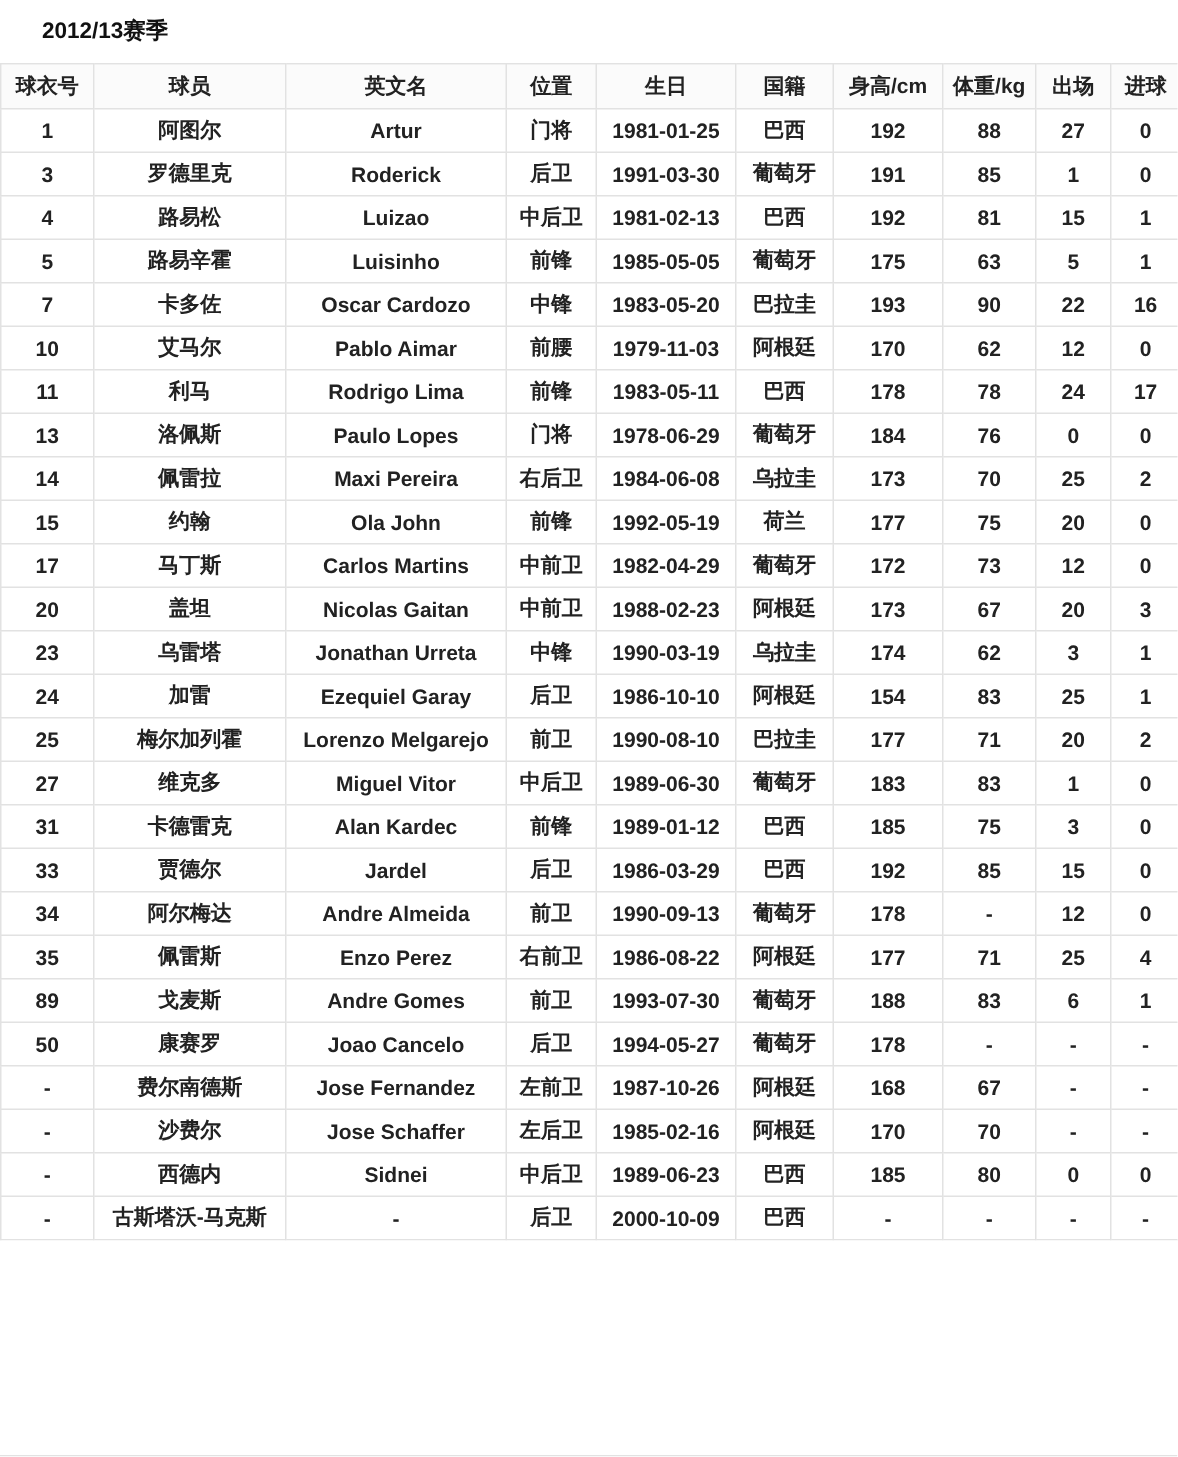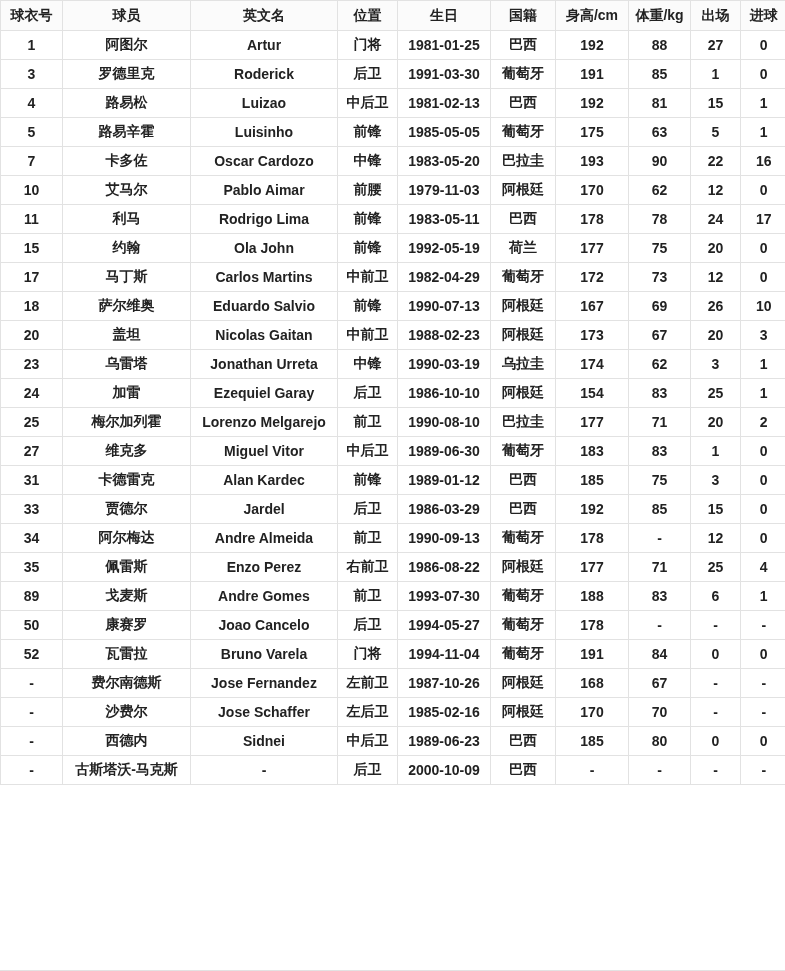--- a/index.html
+++ b/index.html
@@ -52,20 +52,21 @@
   col.c6{width:73px;}
   col.c7{width:62px;}
   col.c8{width:50px;}
   col.c9{width:46px;}
   .footer-spacer{height:26px;background:#ffffff;}
 </style>
 </head>
 <body>
 
 <div class="page">
+  <div class="page-title">2012/13赛季</div>
 
   <table class="roster">
     <colgroup>
       <col class="c0">
         <col class="c1">
         <col class="c2">
         <col class="c3">
         <col class="c4">
       <col class="c5">
         <col class="c6">
@@ -166,20 +167,44 @@
           <td>Rodrigo Lima</td>
           <td>前锋</td>
           <td>1983-05-11</td>
           <td>巴西</td>
           <td>178</td>
           <td>78</td>
           <td>24</td>
           <td>17</td>
         </tr>
         <tr>
+          <td>13</td>
+          <td>洛佩斯</td>
+          <td>Paulo Lopes</td>
+          <td>门将</td>
+          <td>1978-06-29</td>
+          <td>葡萄牙</td>
+          <td>184</td>
+          <td>76</td>
+          <td>0</td>
+          <td>0</td>
+        </tr>
+        <tr>
+          <td>14</td>
+          <td>佩雷拉</td>
+          <td>Maxi Pereira</td>
+          <td>右后卫</td>
+          <td>1984-06-08</td>
+          <td>乌拉圭</td>
+          <td>173</td>
+          <td>70</td>
+          <td>25</td>
+          <td>2</td>
+        </tr>
+        <tr>
           <td>15</td>
           <td>约翰</td>
           <td>Ola John</td>
           <td>前锋</td>
           <td>1992-05-19</td>
           <td>荷兰</td>
           <td>177</td>
           <td>75</td>
           <td>20</td>
           <td>0</td>
@@ -188,32 +213,20 @@
           <td>17</td>
           <td>马丁斯</td>
           <td>Carlos Martins</td>
           <td>中前卫</td>
           <td>1982-04-29</td>
           <td>葡萄牙</td>
           <td>172</td>
           <td>73</td>
           <td>12</td>
           <td>0</td>
-        </tr>
-        <tr>
-          <td>18</td>
-          <td>萨尔维奥</td>
-          <td>Eduardo Salvio</td>
-          <td>前锋</td>
-          <td>1990-07-13</td>
-          <td>阿根廷</td>
-          <td>167</td>
-          <td>69</td>
-          <td>26</td>
-          <td>10</td>
         </tr>
         <tr>
           <td>20</td>
           <td>盖坦</td>
           <td>Nicolas Gaitan</td>
           <td>中前卫</td>
           <td>1988-02-23</td>
           <td>阿根廷</td>
           <td>173</td>
           <td>67</td>
@@ -334,32 +347,20 @@
           <td>Joao Cancelo</td>
           <td>后卫</td>
           <td>1994-05-27</td>
           <td>葡萄牙</td>
           <td>178</td>
           <td>-</td>
           <td>-</td>
           <td>-</td>
         </tr>
         <tr>
-          <td>52</td>
-          <td>瓦雷拉</td>
-          <td>Bruno Varela</td>
-          <td>门将</td>
-          <td>1994-11-04</td>
-          <td>葡萄牙</td>
-          <td>191</td>
-          <td>84</td>
-          <td>0</td>
-          <td>0</td>
-        </tr>
-        <tr>
           <td>-</td>
           <td>费尔南德斯</td>
           <td>Jose Fernandez</td>
           <td>左前卫</td>
           <td>1987-10-26</td>
           <td>阿根廷</td>
           <td>168</td>
           <td>67</td>
           <td>-</td>
           <td>-</td>

